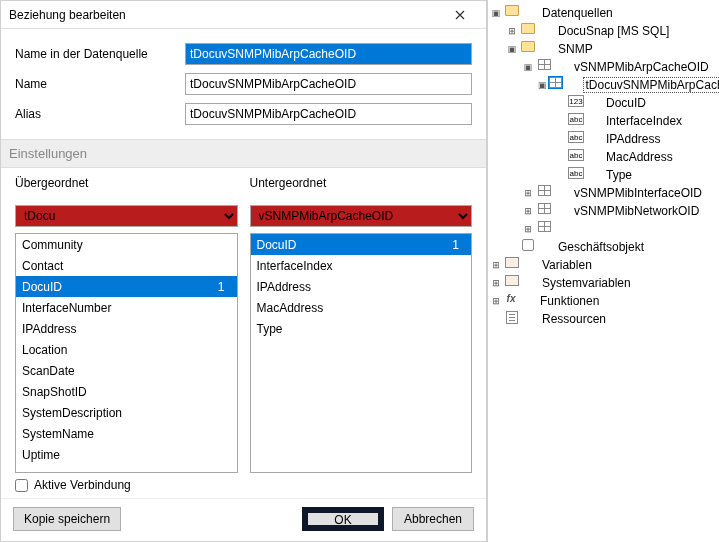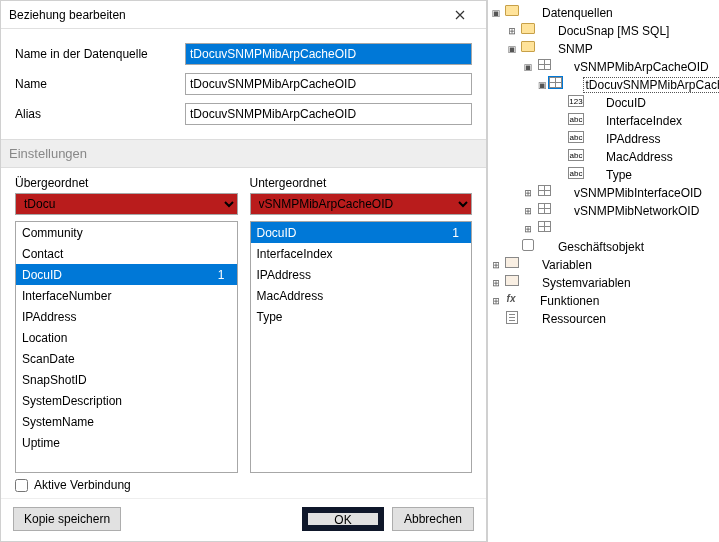--- a/index.html
+++ b/index.html
@@ -82,21 +82,21 @@
     gap: 12px;
     flex: 1;
     min-height: 0;
   }
   .col {
     flex: 1;
     display: flex;
     flex-direction: column;
     min-height: 0;
   }
-  .col-label { font-size: 12px; margin-bottom: 3px; }
+  .col-label { font-size: 12px; margin-bottom: 15px; }
   .combo {
     position: relative;
     height: 22px;
     margin-bottom: 6px;
   }
   .combo select {
     width: 100%;
     height: 22px;
     border: 1px solid #a7a7a7;
     font-family: inherit;

